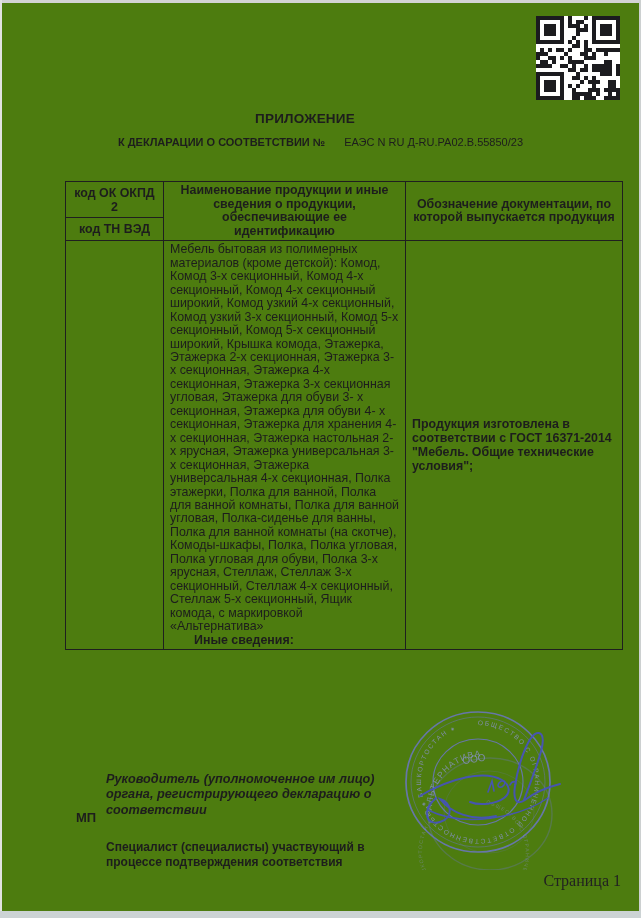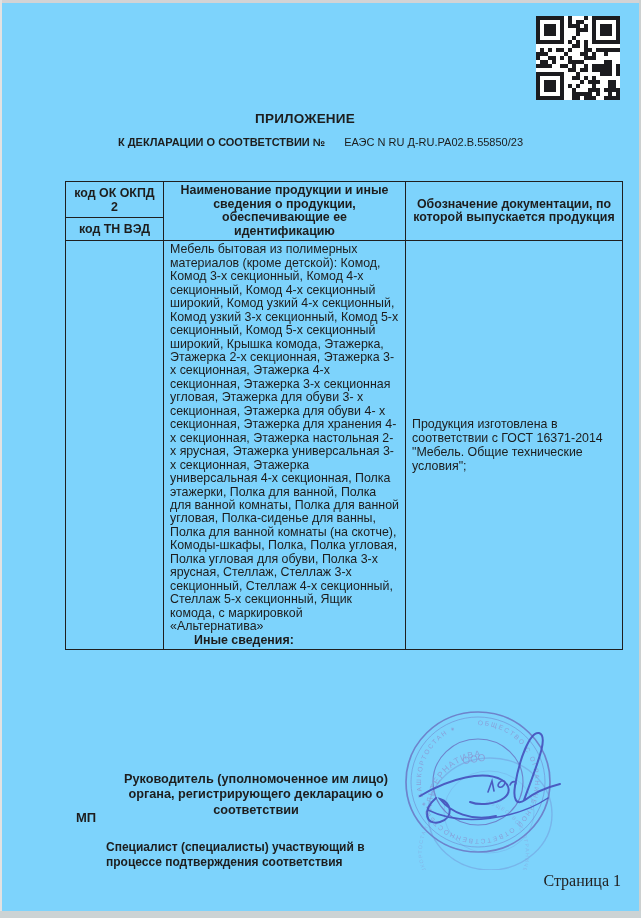--- a/index.html
+++ b/index.html
@@ -1,17 +1,17 @@
 <!DOCTYPE html>
 <html><head>
 <meta charset="utf-8">
 <style>
   html,body{margin:0;padding:0;background:#ffffff;}
   .scan{
-    position:relative;width:641px;height:918px;background:#7dd3fc;
+    position:relative;width:641px;height:918px;background:#4d7c0f;
     font-family:"Liberation Sans","DejaVu Sans",sans-serif;color:#1d1d1d;
     overflow:hidden;box-sizing:border-box;
   }
   .edge-top{position:absolute;left:0;top:0;width:100%;height:3px;background:#d3d3d5;}
   .edge-left{position:absolute;left:0;top:0;width:2px;height:100%;background:#e2e2e2;}
   .edge-right{position:absolute;right:0;top:0;width:2px;height:100%;background:#ccd0d0;}
   .edge-bottom{position:absolute;left:0;bottom:0;width:100%;height:7px;background:#ccd3d4;}
 
   .qr{position:absolute;left:536px;top:16px;width:84px;height:84px;}
 
@@ -25,24 +25,24 @@
   table.main{position:absolute;left:65px;top:181px;width:557px;border-collapse:collapse;
     table-layout:fixed;}
   table.main td{border:1.5px solid #1f1f1f;padding:2px 6px;font-size:12.4px;
     vertical-align:middle;box-sizing:border-box;}
   td.h{font-weight:bold;text-align:center;}
   td.h1{height:21px;padding:1px 4px;}
   td.hd2{line-height:13.6px;}
   td.body-cell{vertical-align:top;height:404px;padding:5px 7px;}
   .prod-text{line-height:13.45px;}
   .other-info{font-weight:bold;line-height:13.45px;padding-left:24px;}
-  .doc-text{line-height:14.2px;}
-
-  .sig-head{position:absolute;left:106px;top:772px;width:300px;text-align:center;
-    font-weight:bold;font-size:12.7px;line-height:15.3px;}
+  .doc-text{line-height:14.2px;font-weight:bold;}
+
+  .sig-head{position:absolute;left:106px;top:772px;width:300px;text-align:left;
+    font-weight:bold;font-size:12.7px;line-height:15.3px;font-style:italic;}
   .mp{position:absolute;left:76px;top:810px;font-weight:bold;font-size:13px;}
   .sig-spec{position:absolute;left:106px;top:840px;width:300px;text-align:left;
     font-weight:bold;font-size:12px;line-height:15.3px;}
 
   .stamp-wrap{position:absolute;left:392px;top:700px;width:180px;height:170px;}
   .page-num{position:absolute;right:20px;top:872px;font-family:"Liberation Serif","DejaVu Serif",serif;
     font-size:16px;color:#222;}
 </style>
 </head>
 <body>

